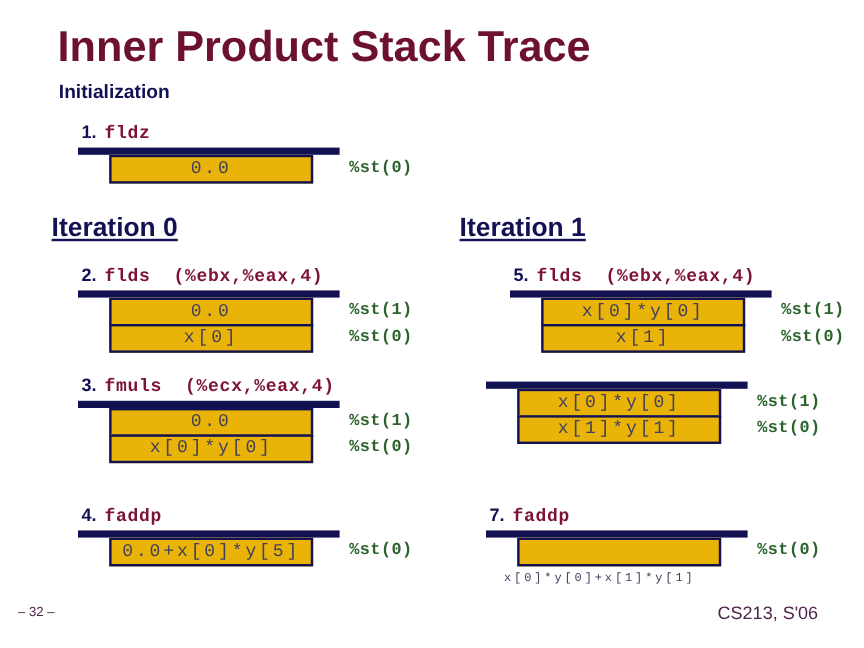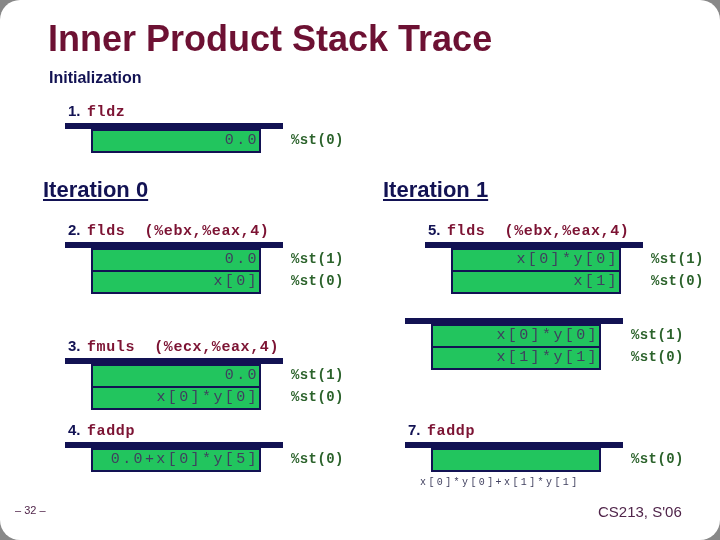--- a/index.html
+++ b/index.html
@@ -2,21 +2,21 @@
 <html style="--maroon: #6d1133; --navy: #121253; --green: #2c632c; --cell: #3f3f5e; --plum: #50254a; --instr: #7c1333;"><head>
 <meta charset="utf-8">
 <style>
   :root{
     --maroon:#6d1133; --navy:#121253; --green:#2c632c;
     --cell:#3f3f5e; --plum:#50254a; --instr:#7c1333;
   }
   html,body{margin:0;padding:0;background:#888;}
   .slide{
     position:relative; width:720px; height:540px; background:#ffffff;
-    font-family:"Liberation Sans",sans-serif; overflow:hidden; margin:0 auto;border-radius:20px;
+    font-family:"Liberation Sans",sans-serif; overflow:hidden; margin:0 auto;
   }
   .title{
     position:absolute; left:48px; top:20px; font-size:36px; font-weight:bold;
     color:var(--maroon); line-height:1.05; white-space:nowrap; letter-spacing:0px;
   }
   .subhead{
     position:absolute; left:49px; top:70px; font-size:16px; font-weight:bold;
     color:var(--navy); line-height:1; white-space:nowrap;
   }
   .iter-head{
@@ -32,22 +32,22 @@
     font-family:"Liberation Sans",sans-serif;
   }
   .step-instr{
     color:var(--instr); font-weight:bold; font-size:15px; letter-spacing:0.6px;
     font-family:"Liberation Mono",monospace; white-space:pre;
   }
   .stack-topbar{width:218px; height:6px; background:var(--navy);}
   .stack-row{position:relative; width:170px; margin-left:26px;}
   .stack-row + .stack-row{margin-top:-2px;}
   .stack-cell{
-    box-sizing:border-box; width:170px; height:24px; background:#22c55e;
-    border:2px solid var(--navy); text-align:right; line-height:20px;
+    box-sizing:border-box; width:170px; height:24px; background:#eab308;
+    border:2px solid var(--navy); text-align:center; line-height:20px;
     font-family:"Liberation Mono",monospace; font-size:15px;
     letter-spacing:2.4px; color:var(--cell); white-space:pre; overflow:hidden;
   }
   .stack-reg{
     position:absolute; left:176px; top:3px; white-space:nowrap;
     font-family:"Liberation Mono",monospace; font-weight:bold; font-size:14px;
     letter-spacing:0.4px; color:var(--green);margin-left:24px;
   }
   .result-expr{
     position:absolute; left:420px; top:477px;
@@ -58,21 +58,21 @@
     position:absolute; left:15px; top:504px; font-size:11px; color:var(--plum);
     white-space:pre;
   }
   .course{
     position:absolute; left:598px; top:503px; font-size:15px; color:var(--plum);
     white-space:nowrap;
   }
   
   .pos-s1{left:65px; top:101px;}
   .pos-s2{left:65px; top:220px;}
-  .pos-s3{left:65px; top:336px;}
+  .pos-s3{left:65px; top:312px;}
   .pos-s4{left:65px; top:420px;}
   .pos-s5{left:425px; top:220px;}
   .pos-s6{left:405px; top:318px;}
   .pos-s7{left:405px; top:420px;}
 </style>
 </head>
 <body>
 
 <div class="slide">
 

